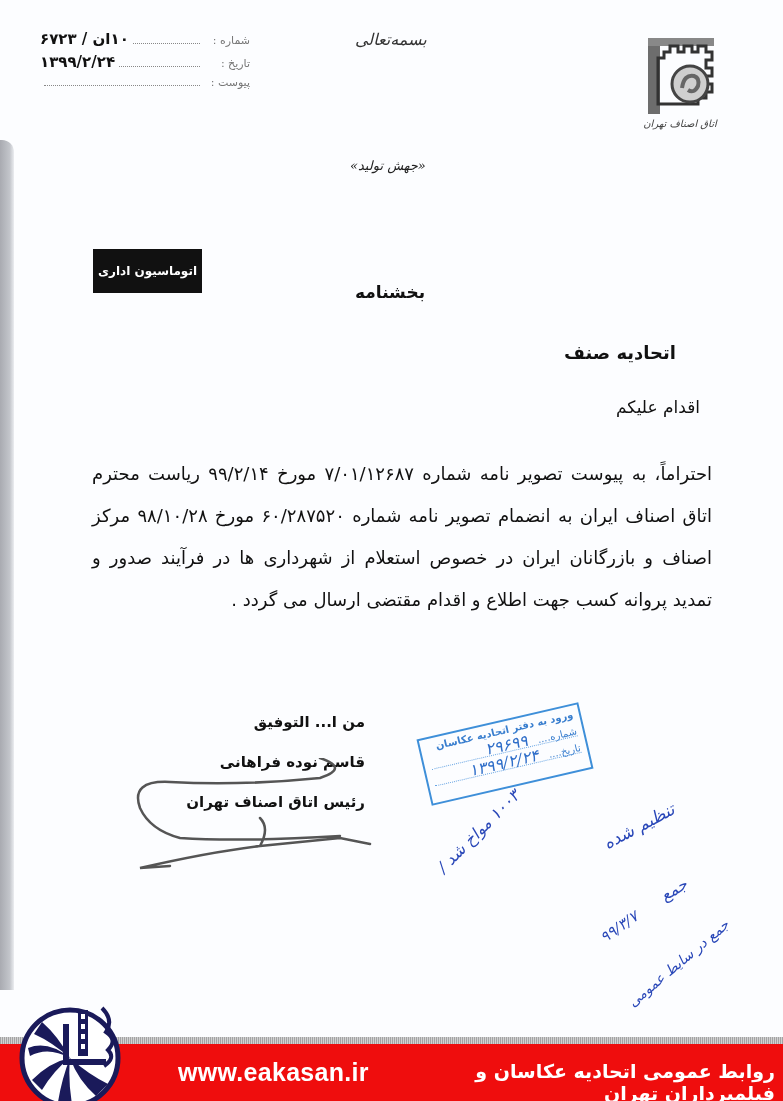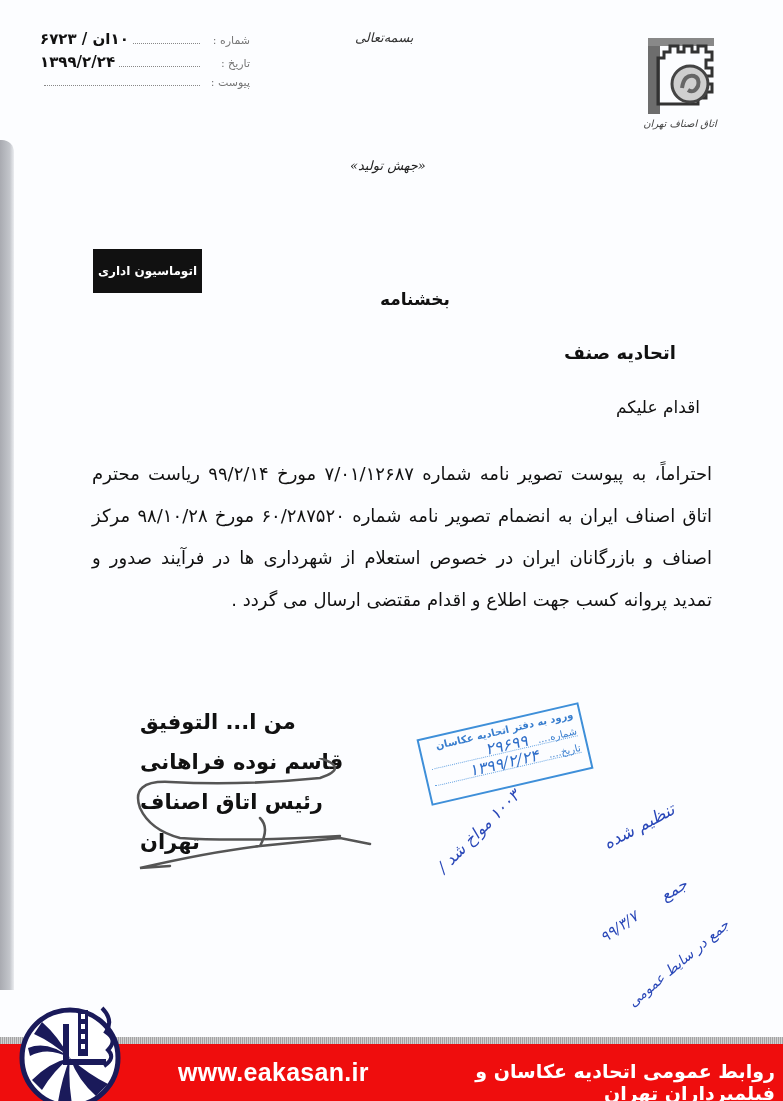--- a/index.html
+++ b/index.html
@@ -15,32 +15,32 @@
   .meta { left:40px; top:30px; width:210px; font-size:13px; }
   .meta-row { display:flex; direction:rtl; align-items:baseline; height:23px; }
   .meta-label { color:#777; font-size:11px; width:46px; text-align:right; }
   .meta-dots { flex:1; border-bottom:1px dotted #888; margin:0 4px 4px; height:10px; }
   .meta-value { font-weight:bold; font-size:15px; letter-spacing:.5px; white-space:nowrap; }
 
   
   .logo { left:648px; top:38px; width:66px; height:76px; }
   .logo-cap { left:640px; top:118px; width:80px; font-size:10px; color:#444; text-align:center; font-style:italic; }
 
-  .bismillah { left:355px; top:30px; font-size:13px; color:#333; font-style:italic; font-family:"DejaVu Serif", serif; }
+  .bismillah { left:355px; top:30px; font-size:16px; color:#333; font-style:italic; font-family:"DejaVu Serif", serif; }
   .slogan { left:350px; top:158px; font-size:13px; font-style:italic; font-family:"DejaVu Serif", serif; color:#222; }
 
   .auto-tag { left:93px; top:231px; background:#111; color:#fff; font-size:12px; font-weight:bold; padding:15px 5px;margin-top:18px; }
 
-  .title { left:330px; top:289px; width:120px; font-size:17px; font-weight:bold; }
+  .title { left:330px; top:282px; width:120px; text-align:center; font-size:17px; font-weight:bold; }
   .addressee { left:540px; top:342px; width:160px; text-align:center; font-size:18px; font-weight:bold; }
   .greeting { left:540px; top:397px; width:160px; text-align:right; font-size:17px; }
 
   .body-text { left:92px; top:453px; width:620px; font-size:18px; line-height:42px; text-align:justify; text-align-last:right; }
 
-  .sign-block { left:140px; top:702px; width:225px; text-align:left; font-weight:bold; font-size:21px; line-height:40px; }
+  .sign-block { left:140px; top:702px; width:225px; text-align:right; font-weight:bold; font-size:15px; line-height:40px; }
   .signature { left:120px; top:758px; width:260px; height:120px; pointer-events:none; }
 
   .stamp { left:422px; top:720px; width:166px; height:68px; border:2px solid #3e8fd9; color:#3a7fcf;
     transform:rotate(-13deg); transform-origin:center; padding:3px 6px; font-size:10px; }
   .stamp-title { font-weight:bold; font-size:10px; text-align:right; }
   .stamp-line { display:flex; direction:rtl; align-items:baseline; font-size:10px; border-bottom:1px dotted #6aa6e3; height:17px; }
   .stamp-line .hand { font-family:"DejaVu Serif", serif; font-style:italic; font-size:16px; color:#2f6ec9; margin-right:10px; }
 
   .handwriting { color:#2947b8; font-family:"DejaVu Serif", serif; font-style:italic; }
   .hw1 { left:600px; top:816px; font-size:17px; transform:rotate(-28deg); }

